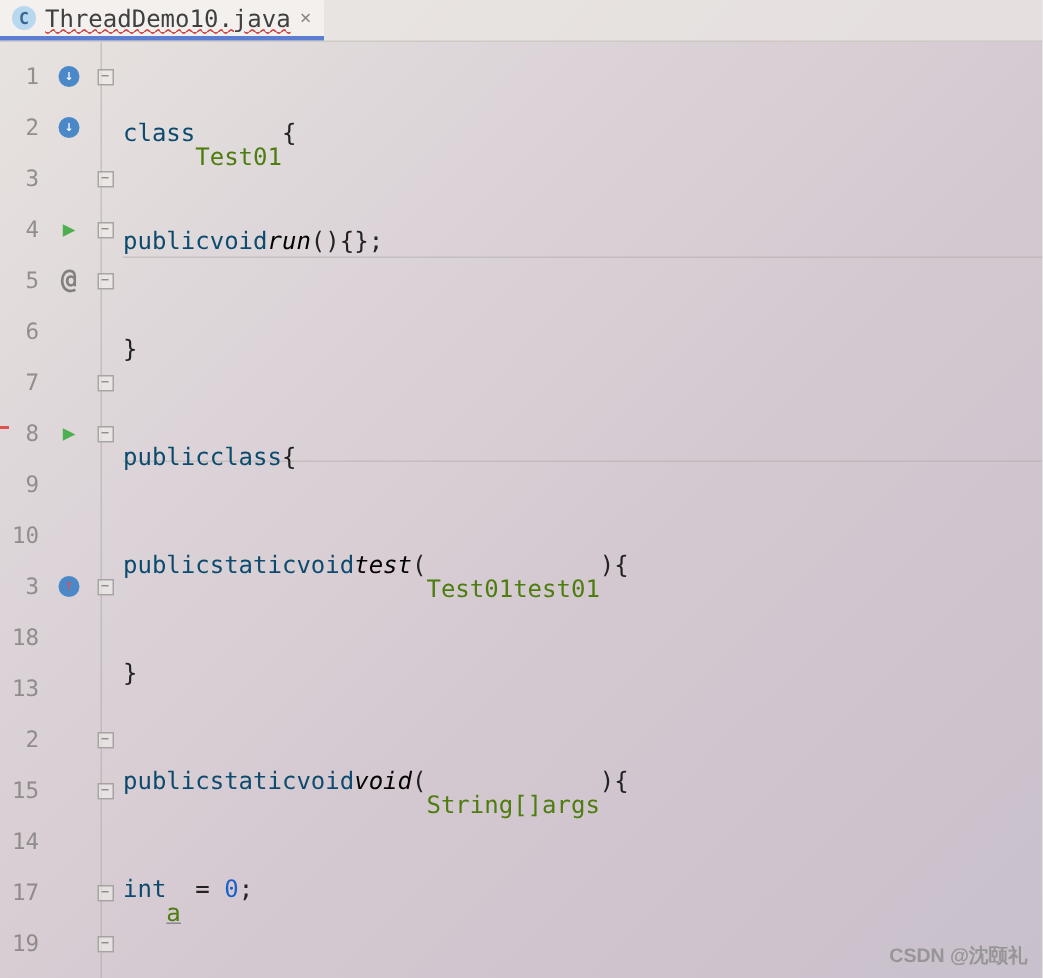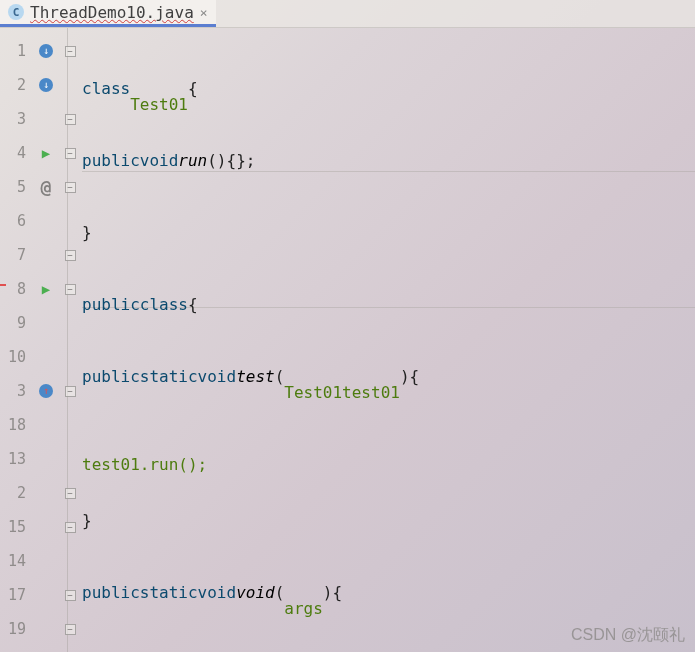--- a/index.html
+++ b/index.html
@@ -120,23 +120,24 @@
       background: rgba(240,238,235,0.6);
       font-size: 9px; line-height: 9px;
       display: flex; align-items: center; justify-content: center;
       color: rgba(110,108,106,0.9);
       z-index: 1;
     }
     .watermark {
       position: absolute;
       bottom: 6px;
       right: 10px;
-      font-size: 16px;
+      font-size: 13px;
       color: rgba(140, 138, 136, 0.8);
       font-family: sans-serif;
+      font-weight: bold;
     }
     .red-tick {
       position: absolute;
       left: 0;
       top: 256px;
       width: 6px;
       height: 2px;
       background: #e05050;
     }
     .hseparator {
@@ -259,23 +260,22 @@
         <span class="fold-toggle">−</span>
       </div>
   </div>
 
   <div class="code">
     <div class="line">  <span class="kw">class</span> <span class="ident">Test01</span><span class="punct">{</span></div>
     <div class="line">      <span class="kw">public</span> <span class="kw">void</span> <span class="method">run</span><span class="punct">()</span><span class="punct">{}</span><span class="punct">;</span></div>
     <div class="line">  <span class="punct">}</span></div>
     <div class="line"><span class="kw">public</span> <span class="kw">class</span>  <span class="punct">{</span></div>
     <div class="line">    <span class="kw">public</span> <span class="kw">static</span> <span class="kw">void</span> <span class="method">test</span><span class="punct">(</span><span class="ident">Test01</span> <span class="ident">test01</span><span class="punct">)</span> <span class="punct">{</span></div>
-    <div class="line">        <span class="ident">test01.run();</span></div>
     <div class="line">    <span class="punct">}</span></div>
-    <div class="line">    <span class="kw">public</span> <span class="kw">static</span> <span class="kw">void</span> <span class="method">void</span><span class="punct">(</span> <span class="ident">args</span><span class="punct">)</span> <span class="punct">{</span></div>
+    <div class="line">    <span class="kw">public</span> <span class="kw">static</span> <span class="kw">void</span> <span class="method">void</span><span class="punct">(</span><span class="ident">String[]</span> <span class="ident">args</span><span class="punct">)</span> <span class="punct">{</span></div>
     <div class="line">        <span class="kw">int</span> <span class="ident underline">a</span><span class="punct"> = </span><span class="num">0</span><span class="punct">;</span></div>
     
     
     
     
     
     
     
     
     

